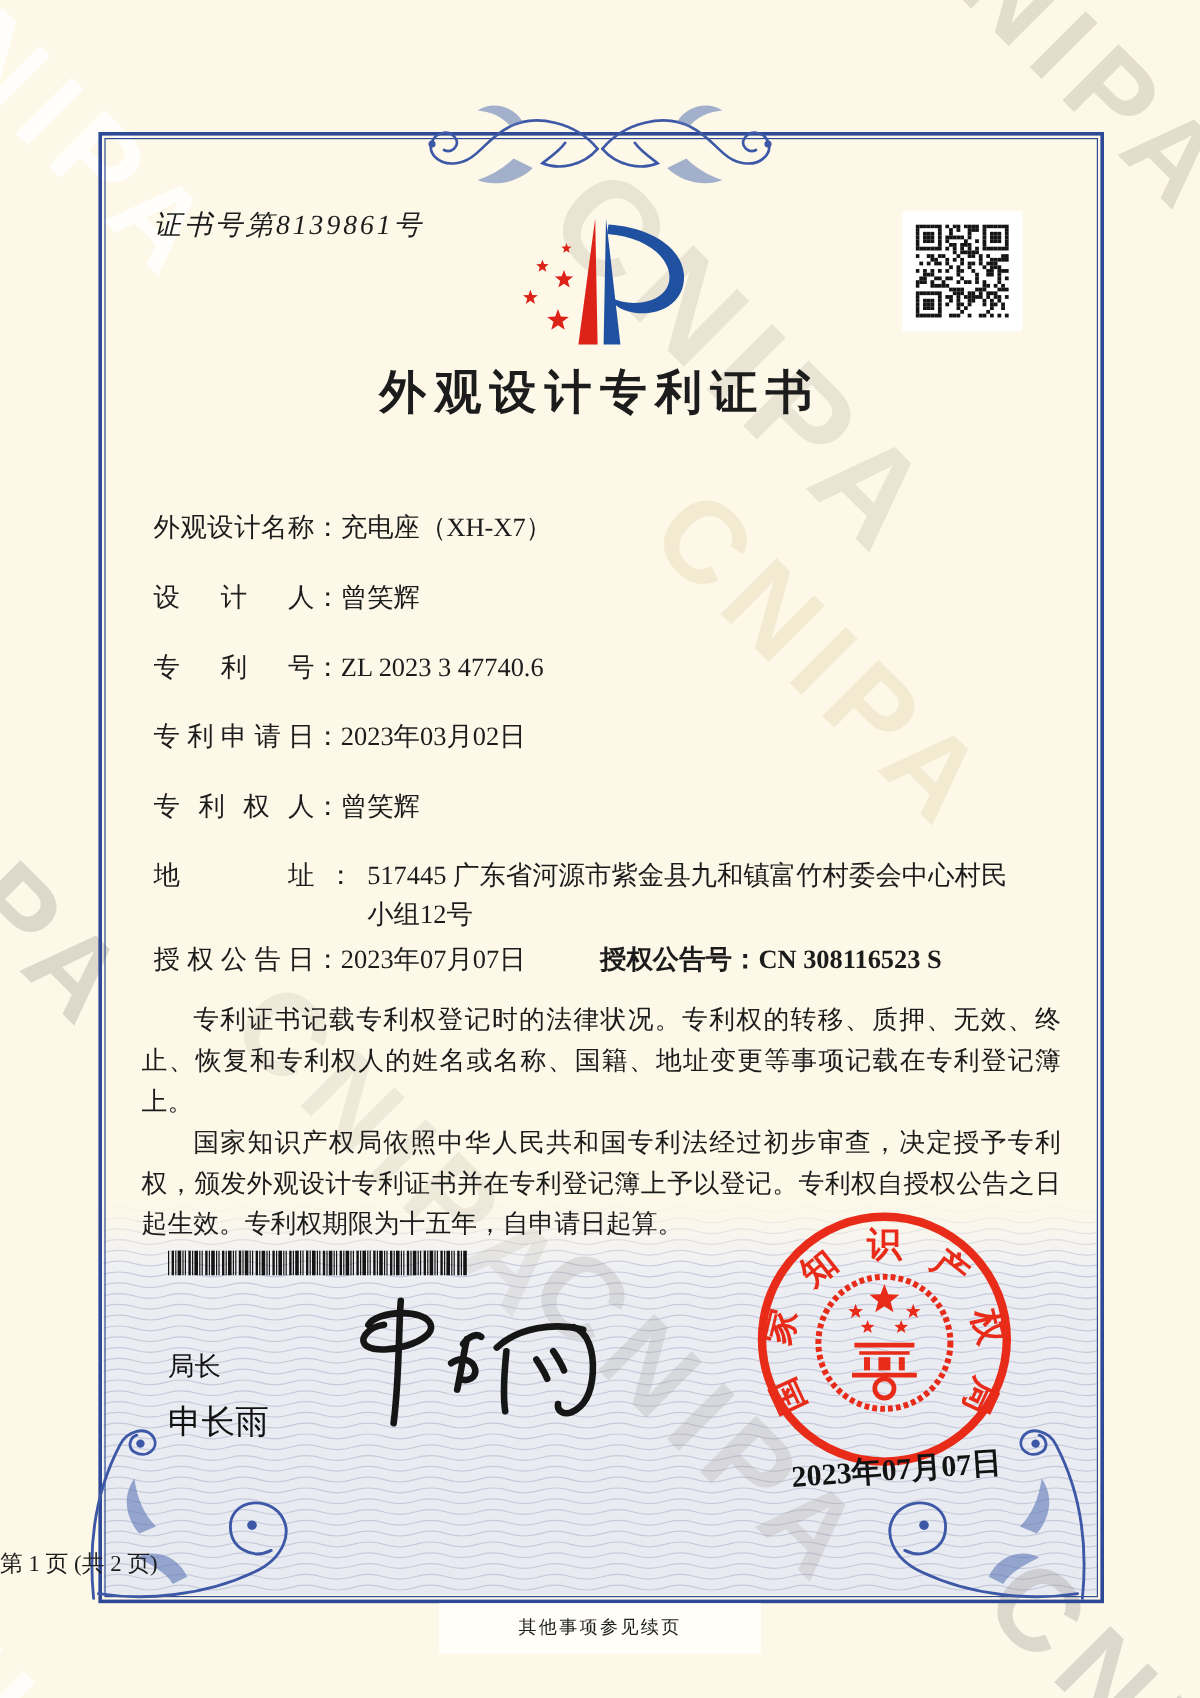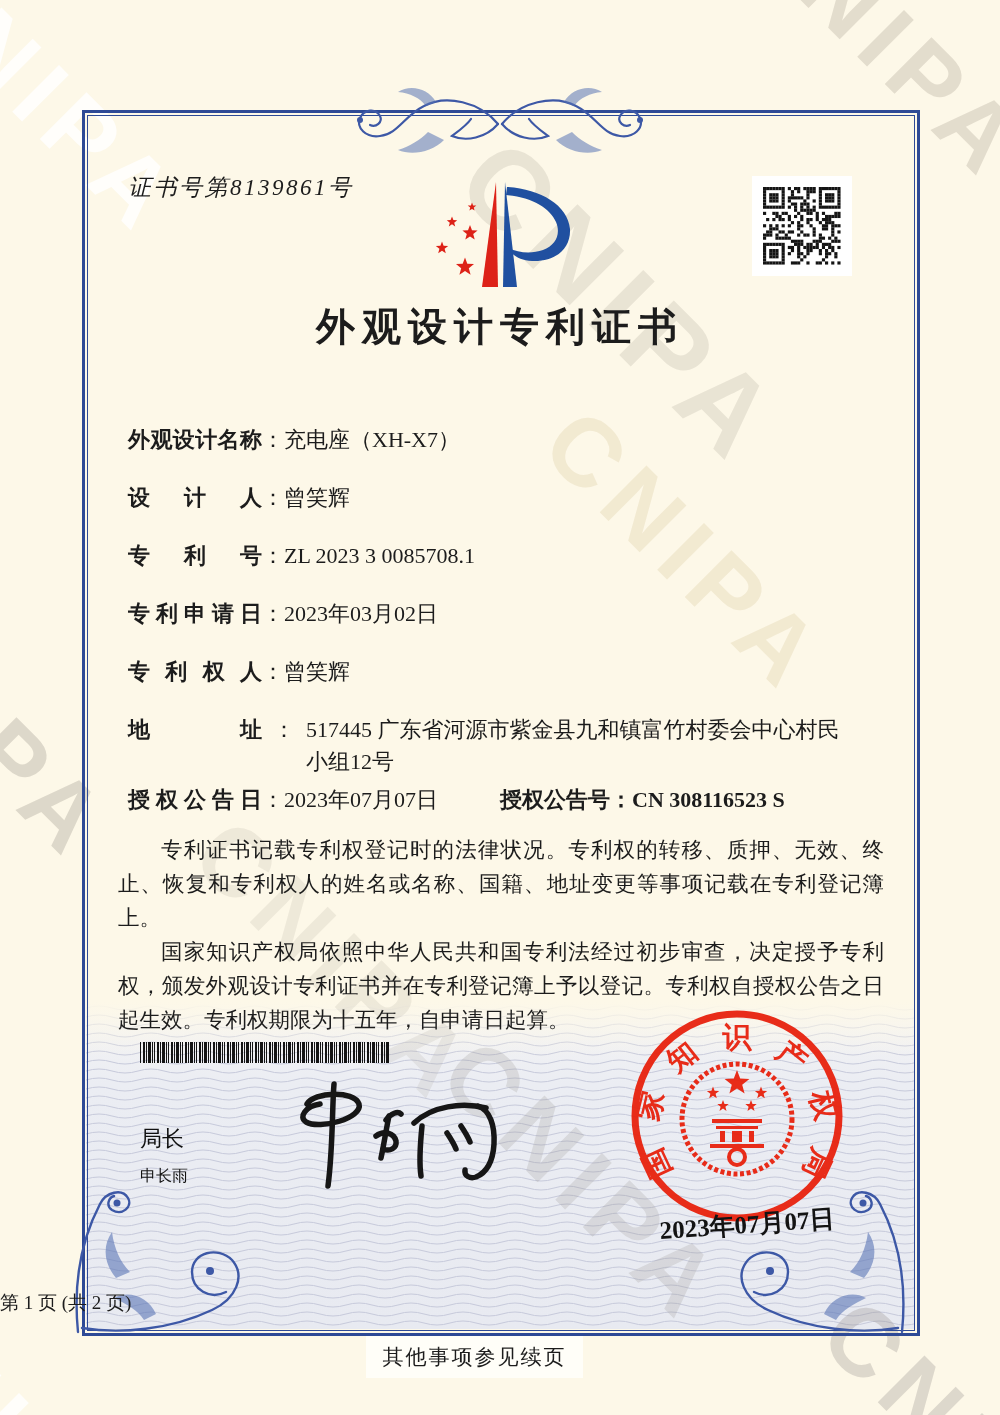--- a/index.html
+++ b/index.html
@@ -17,41 +17,41 @@
   .frame-inner{position:absolute;left:2px;top:2px;right:2px;bottom:2px;border:1.5px solid #2e4a96;}
   .orn{position:absolute;z-index:4;pointer-events:none;}
   .cert-no{position:absolute;left:128px;top:172px;font-size:23px;letter-spacing:2.5px;z-index:5;font-style:italic;}
   .logo{position:absolute;left:408px;top:157px;z-index:5;}
   .qrbox{position:absolute;left:752px;top:176px;width:100px;height:100px;background:#ffffff;z-index:5;}
   .qrbox svg{position:absolute;left:11px;top:11px;}
   .title{position:absolute;left:0;top:300px;width:100%;text-align:center;font-size:39px;
          font-weight:bold;letter-spacing:7px;z-index:5;}
   .fields{position:absolute;left:128px;top:424px;width:770px;z-index:5;font-size:22px;}
   .frow{display:flex;align-items:flex-start;margin-bottom:27px;line-height:31px;}
-  .f-label{display:inline-block;width:134px;text-align:justify;text-align-last:justify;font-weight:bold;}
+  .f-label{display:inline-block;width:134px;text-align:justify;text-align-last:justify;}
   .f-colon{display:inline-block;width:22px;}
   .f-value{display:inline-block;}
   .addr .f-value{max-width:545px;line-height:32px;}
   .addr{margin-bottom:6px;gap:11px;}
   .grant{display:flex;margin-bottom:2px;line-height:31px;}
   .gpair2{margin-left:62px;display:flex;font-weight:bold;}
   .paras{position:absolute;left:118px;top:834px;width:766px;z-index:5;font-size:21.5px;}
   .paras p{margin:0;line-height:1.58;text-indent:2em;text-align:justify;}
   .barcode{position:absolute;left:140px;top:1042px;z-index:5;}
   .sig-role{position:absolute;left:140px;top:1124px;z-index:5;font-size:22px;
             font-family:Liberation Serif, serif;color:#111;}
-  .sig-name{position:absolute;left:140px;top:1166px;z-index:5;font-size:16px;
+  .sig-name{position:absolute;left:140px;top:1166px;z-index:5;font-size:28px;
             font-family:"Liberation Sans","DejaVu Sans",sans-serif;color:#111;}
   .sig-hand{position:absolute;left:262px;top:1078px;z-index:5;}
   .seal{position:absolute;left:628px;top:1007px;z-index:6;opacity:.95;}
   .seal-date{position:absolute;left:652px;top:1208px;width:190px;text-align:center;z-index:6;
              font-size:25px;font-weight:600;transform:rotate(-4deg);color:#131313;}
   .page-no{position:absolute;left:0;top:1290px;width:100%;text-align:left;font-size:19px;z-index:5;}
-  .cont{position:absolute;left:366px;top:1336px;width:217px;height:42px;line-height:42px;
-        background:#fffef8;text-align:center;font-size:21px;letter-spacing:2px;z-index:5;}
+  .cont{position:absolute;left:366px;top:1336px;width:268px;height:42px;line-height:42px;
+        background:#fffef8;text-align:center;font-size:15px;letter-spacing:2px;z-index:5;}
 </style>
 </head>
 <body>
 
 <div class="page">
 
   <div class="band">
     <svg id="waves" width="828" height="327" viewBox="0 0 828 327">
         <path d="M0 6 q13 -4 26 0 q13 4 26 0 q13 -4 26 0 q13 4 26 0 q13 -4 26 0 q13 4 26 0 q13 -4 26 0 q13 4 26 0 q13 -4 26 0 q13 4 26 0 q13 -4 26 0 q13 4 26 0 q13 -4 26 0 q13 4 26 0 q13 -4 26 0 q13 4 26 0 q13 -4 26 0 q13 4 26 0 q13 -4 26 0 q13 4 26 0 q13 -4 26 0 q13 4 26 0 q13 -4 26 0 q13 4 26 0 q13 -4 26 0 q13 4 26 0 q13 -4 26 0 q13 4 26 0 q13 -4 26 0 q13 4 26 0 q13 -4 26 0 q13 4 26 0" stroke="#c7cadb" stroke-width="1" fill="none"></path>
         <path d="M0 15 q13 -4 26 0 q13 4 26 0 q13 -4 26 0 q13 4 26 0 q13 -4 26 0 q13 4 26 0 q13 -4 26 0 q13 4 26 0 q13 -4 26 0 q13 4 26 0 q13 -4 26 0 q13 4 26 0 q13 -4 26 0 q13 4 26 0 q13 -4 26 0 q13 4 26 0 q13 -4 26 0 q13 4 26 0 q13 -4 26 0 q13 4 26 0 q13 -4 26 0 q13 4 26 0 q13 -4 26 0 q13 4 26 0 q13 -4 26 0 q13 4 26 0 q13 -4 26 0 q13 4 26 0 q13 -4 26 0 q13 4 26 0 q13 -4 26 0 q13 4 26 0" stroke="#c7cadb" stroke-width="1" fill="none"></path>
@@ -465,21 +465,21 @@
         <span class="f-value">充电座（XH-X7）</span>
     </div>
     <div class="frow">
       <span class="f-label">设计人</span>
         <span class="f-colon">：</span>
         <span class="f-value">曾笑辉</span>
     </div>
     <div class="frow">
       <span class="f-label">专利号</span>
         <span class="f-colon">：</span>
-        <span class="f-value">ZL 2023 3 0085708.1</span>
+        <span class="f-value">ZL 2023 3 47740.6</span>
     </div>
     <div class="frow">
       <span class="f-label">专利申请日</span>
         <span class="f-colon">：</span>
         <span class="f-value">2023年03月02日</span>
     </div>
     <div class="frow">
       <span class="f-label">专利权人</span>
         <span class="f-colon">：</span>
         <span class="f-value">曾笑辉</span>

